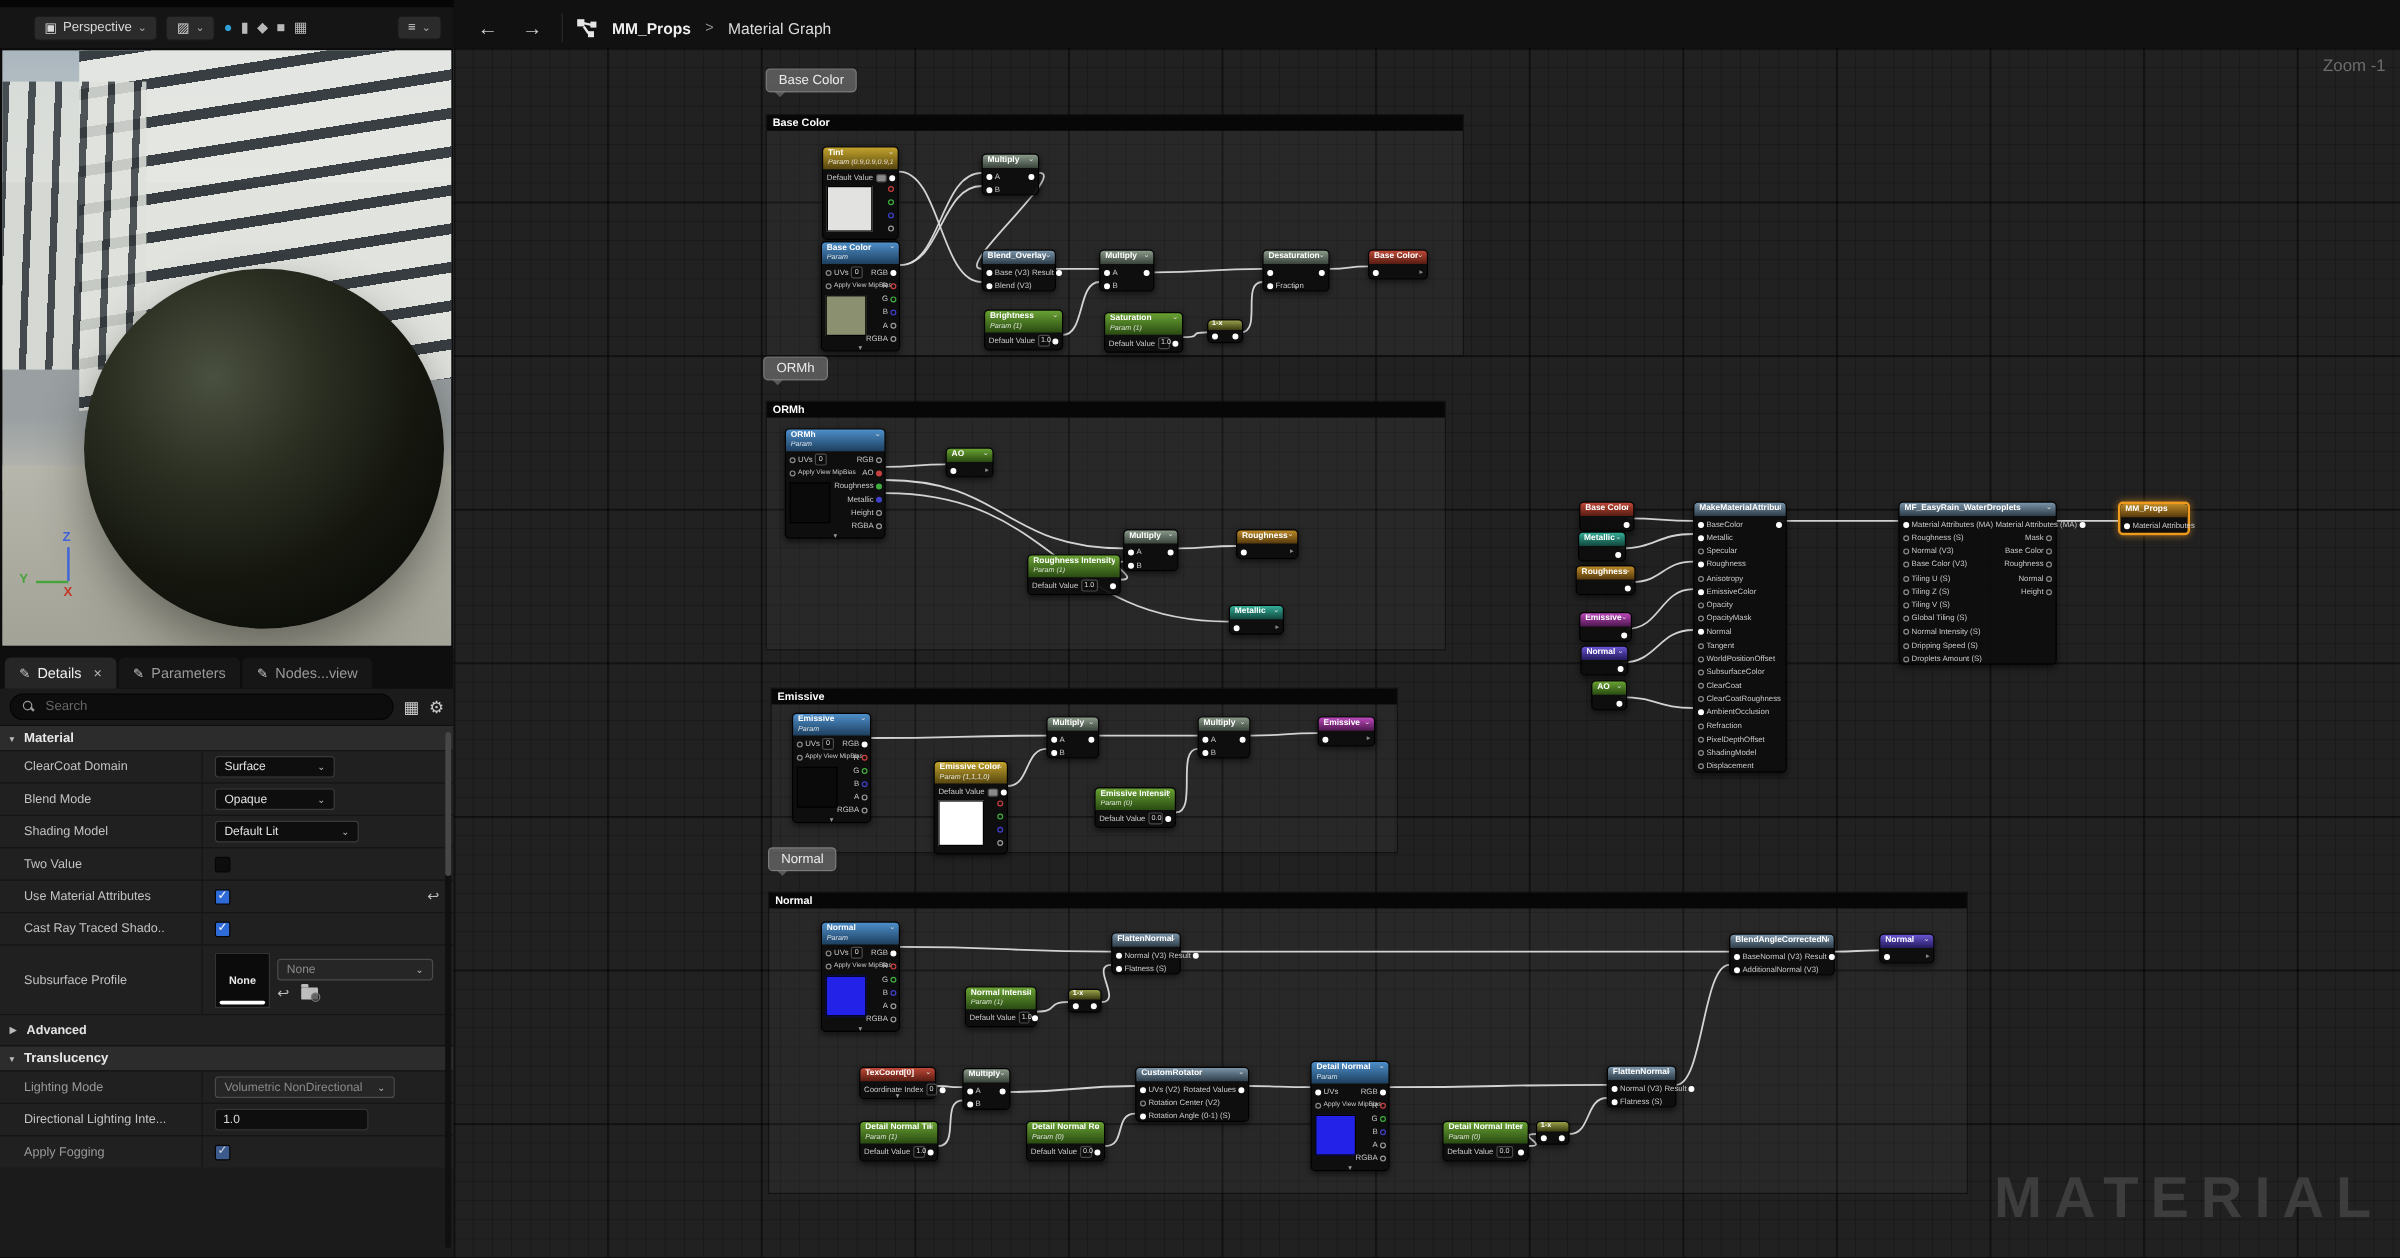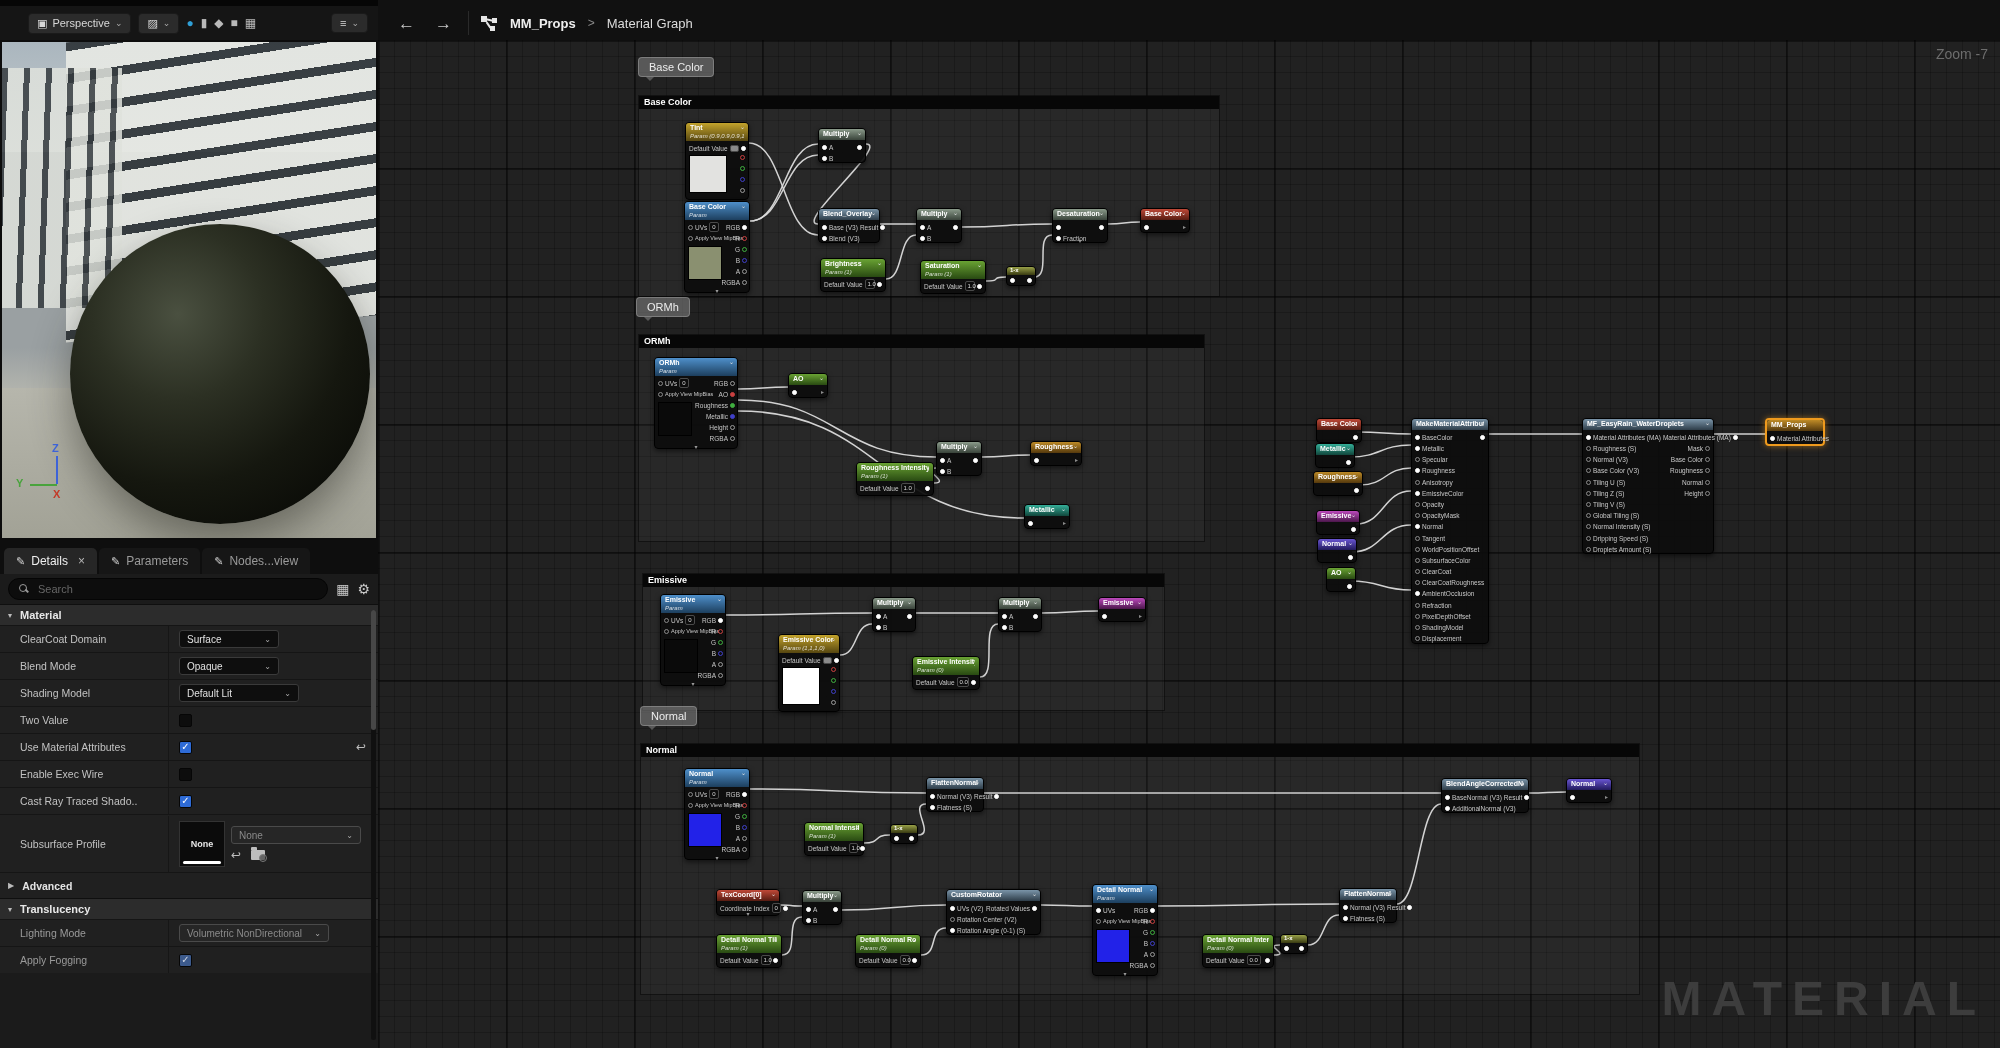--- a/index.html
+++ b/index.html
@@ -265,26 +265,20 @@
         </div>
     </div>
     <div class="drow">
       <span class="lab">Use Material Attributes</span>
       <div class="ctl">
           <span class="cb on">✓</span>
         <span class="resetic">↩</span>
         </div>
     </div>
     <div class="drow">
-      <span class="lab">Enable Exec Wire</span>
-      <div class="ctl">
-          <span class="cb"></span>
-        </div>
-    </div>
-    <div class="drow">
       <span class="lab">Cast Ray Traced Shado..</span>
       <div class="ctl">
           <span class="cb on">✓</span>
         </div>
     </div>
     <div class="drow" style="min-height:58px;">
       <span class="lab">Subsurface Profile</span>
       <div class="ctl ssp">
         <div class="sspthumb">
           <span>None</span>
@@ -311,20 +305,26 @@
       <span class="tri">▾</span>
       <span>Translucency</span>
     </div>
     <div class="drow dis">
       <span class="lab">Lighting Mode</span>
       <div class="ctl">
           <div class="dd dis" style="min-width:150px;">
         <span>Volumetric NonDirectional</span>
         <span class="chev">⌄</span>
           </div>
+        </div>
+    </div>
+    <div class="drow">
+      <span class="lab">Directional Lighting Inte...</span>
+      <div class="ctl">
+          <input class="txt" value="1.0" style="">
         </div>
     </div>
     <div class="drow dis">
       <span class="lab">Apply Fogging</span>
       <div class="ctl">
           <span class="cb on">✓</span>
         </div>
     </div>
     <div class="vscroll">
         <div class="th"></div>
@@ -369,21 +369,21 @@
         <path d="M 1151 753 C 1169.5 753, 1169.5 752, 1188 752" fill="none" stroke="#dcdcdc" stroke-width="1.5" opacity="0.95"></path>
         <path d="M 979 392 C 1006 392, 1006 394, 1033 394" fill="none" stroke="#dcdcdc" stroke-width="1.5" opacity="0.95"></path>
         <path d="M 972 417 C 1002.5 417, 1002.5 405, 1033 405" fill="none" stroke="#dcdcdc" stroke-width="1.5" opacity="0.95"></path>
         <path d="M 982 445 C 1007.5 445, 1007.5 428, 1033 428" fill="none" stroke="#dcdcdc" stroke-width="1.5" opacity="0.95"></path>
         <path d="M 978 484 C 1005.5 484, 1005.5 451, 1033 451" fill="none" stroke="#dcdcdc" stroke-width="1.5" opacity="0.95"></path>
         <path d="M 974 512 C 1003.5 512, 1003.5 485, 1033 485" fill="none" stroke="#dcdcdc" stroke-width="1.5" opacity="0.95"></path>
         <path d="M 973 541 C 1003 541, 1003 550, 1033 550" fill="none" stroke="#dcdcdc" stroke-width="1.5" opacity="0.95"></path>
         <path d="M 1103 394 C 1153.5 394, 1153.5 394, 1204 394" fill="none" stroke="#dcdcdc" stroke-width="1.5" opacity="0.95"></path>
         <path d="M 1335 394 C 1361.5 394, 1361.5 394, 1388 394" fill="none" stroke="#dcdcdc" stroke-width="1.5" opacity="0.95"></path>
       </svg>
-    <span class="zoomlabel">Zoom -7</span>
+    <span class="zoomlabel">Zoom -1</span>
     <span class="watermark">MATERIAL</span>
   <div class="bub" style="left: 260px; top: 17px;">Base Color</div>
       <div class="bub" style="left: 258px; top: 257px;">ORMh</div>
       <div class="bub" style="left: 262px; top: 666px;">Normal</div>
       <div class="cbox" style="left: 260px; top: 55px; width: 582px; height: 202px;">
         <div class="cbar">Base Color</div>
       </div>
       <div class="cbox" style="left: 260px; top: 294px; width: 567px; height: 208px;">
         <div class="cbar">ORMh</div>
       </div>

